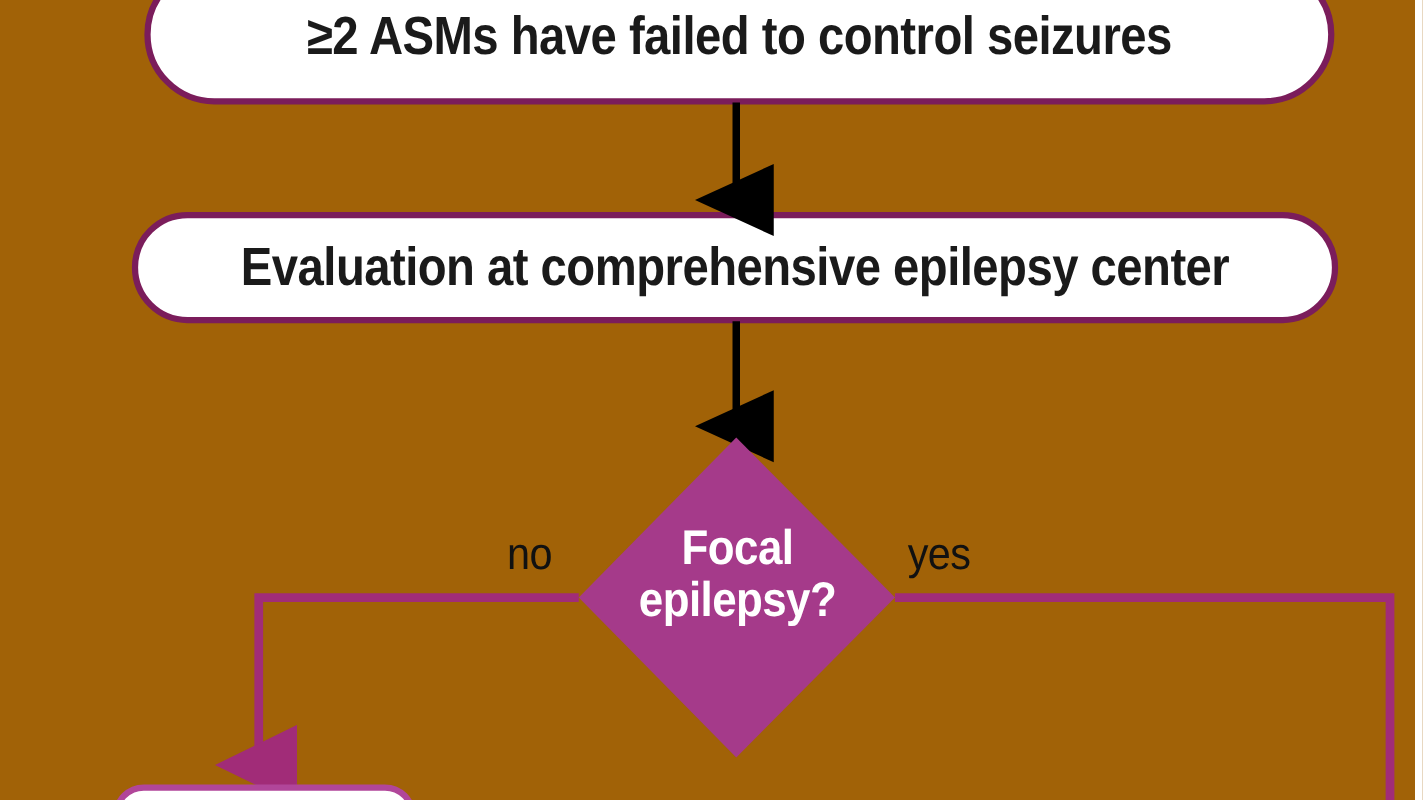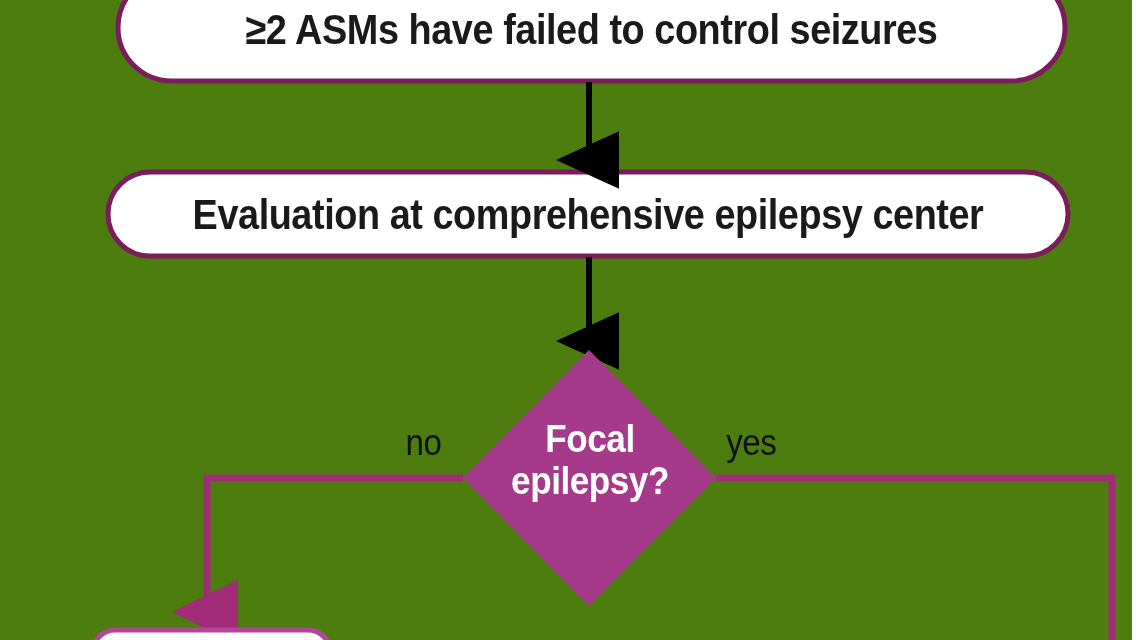--- a/index.html
+++ b/index.html
@@ -7,21 +7,21 @@
     padding: 0;
     background: #ffffff;
   }
   body {
     font-family: "Liberation Sans", sans-serif;
   }
   #canvas {
     position: relative;
     width: 1132px;
     height: 640px;
-    background: #4d7c0f;
+    background: #a16207;
     overflow: hidden;
   }
   svg.layer {
     position: absolute;
     top: 0;
     left: 0;
     width: 1138px;
     height: 640px;
     display: block;
   }

